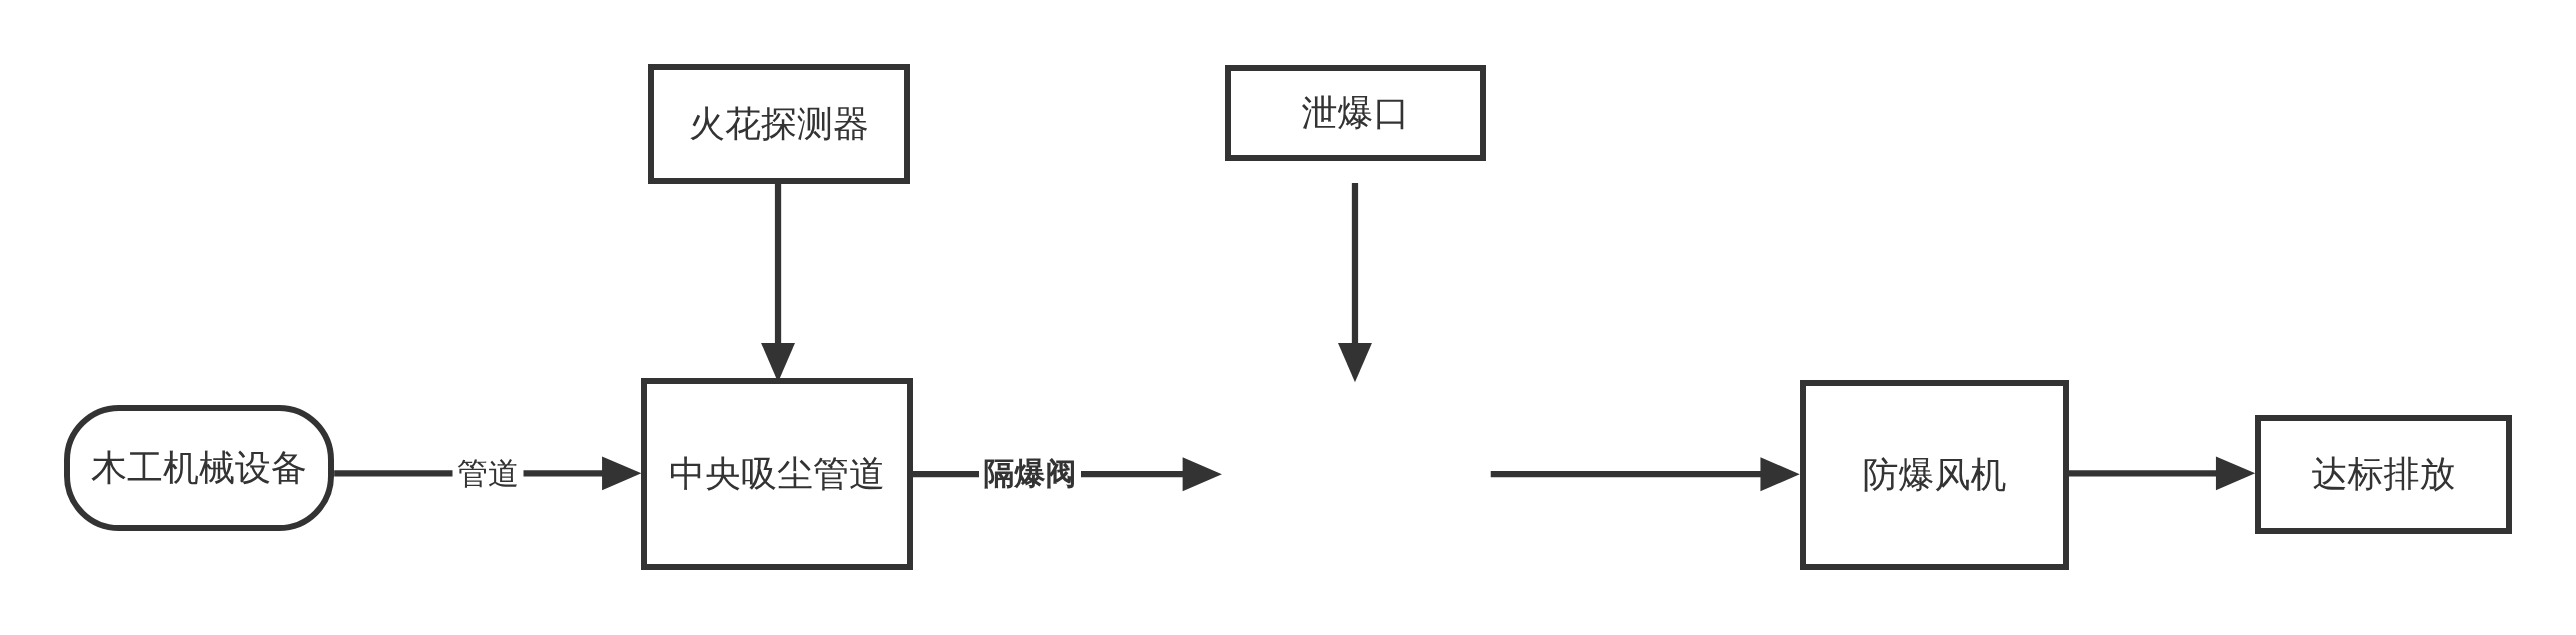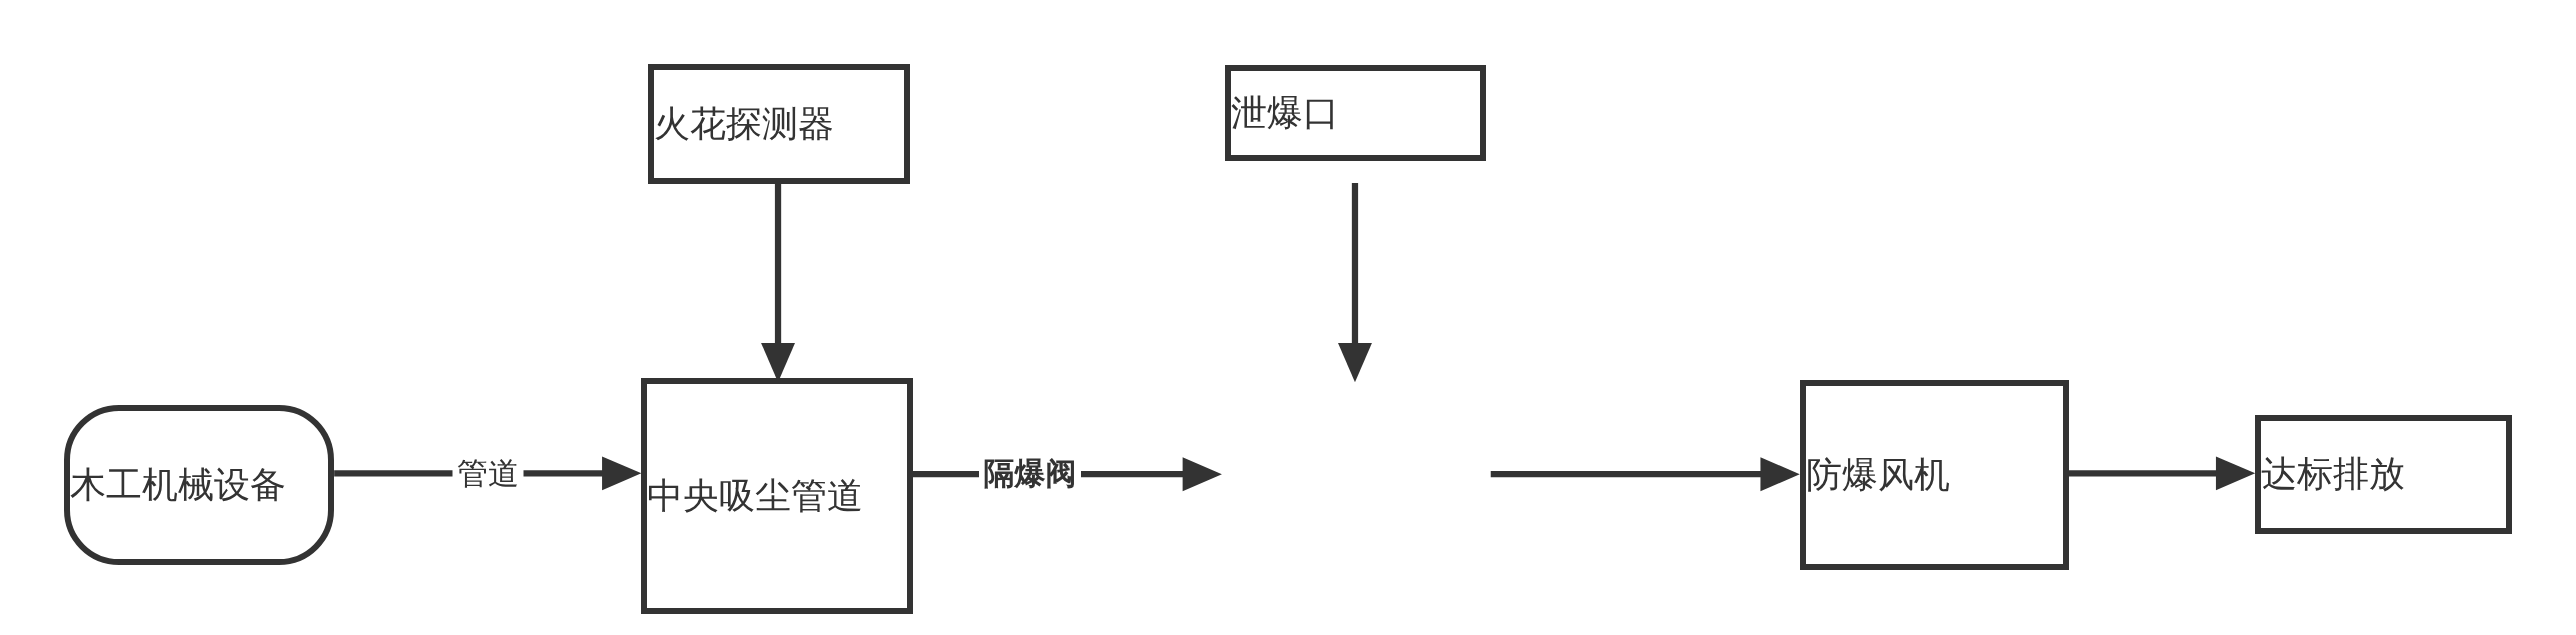--- a/index.html
+++ b/index.html
@@ -30,27 +30,28 @@
     fill: #333333;
     stroke: none;
   }
   .node {
     position: absolute;
     box-sizing: border-box;
     border: 6.3px solid #333333;
     background: #ffffff;
     display: flex;
     align-items: center;
+    justify-content: center;
     font-size: 36px;
     color: #333333;
     white-space: nowrap;
   }
-  #n-source    { left: 64px;   top: 405px; width: 270px; height: 160px; border-radius: 55px; }
+  #n-source    { left: 64px;   top: 405px; width: 270px; height: 126px; border-radius: 55px; }
   #n-spark     { left: 648px;  top: 64px;  width: 262px; height: 120px; }
-  #n-duct      { left: 641px;  top: 378px; width: 272px; height: 236px; }
+  #n-duct      { left: 641px;  top: 378px; width: 272px; height: 192px; }
   #n-vent      { left: 1225px; top: 65px;  width: 261px; height: 96px; }
   #n-bag       { left: 1222px; top: 380px; width: 269px; height: 190px; }
   #n-fan       { left: 1800px; top: 380px; width: 269px; height: 190px; }
   #n-discharge { left: 2255px; top: 415px; width: 257px; height: 119px; }
   .edge-label {
     position: absolute;
     transform: translate(-50%, -50%);
     background: #ffffff;
     padding: 0 4.5px;
     font-size: 31px;

